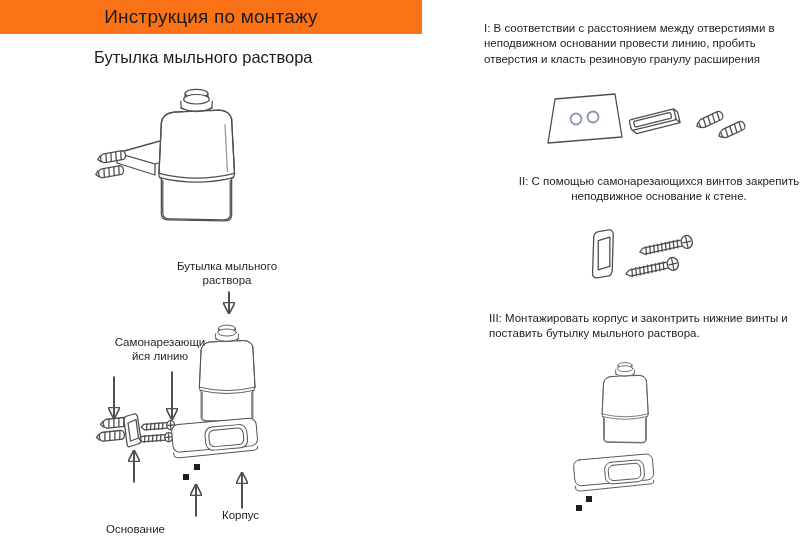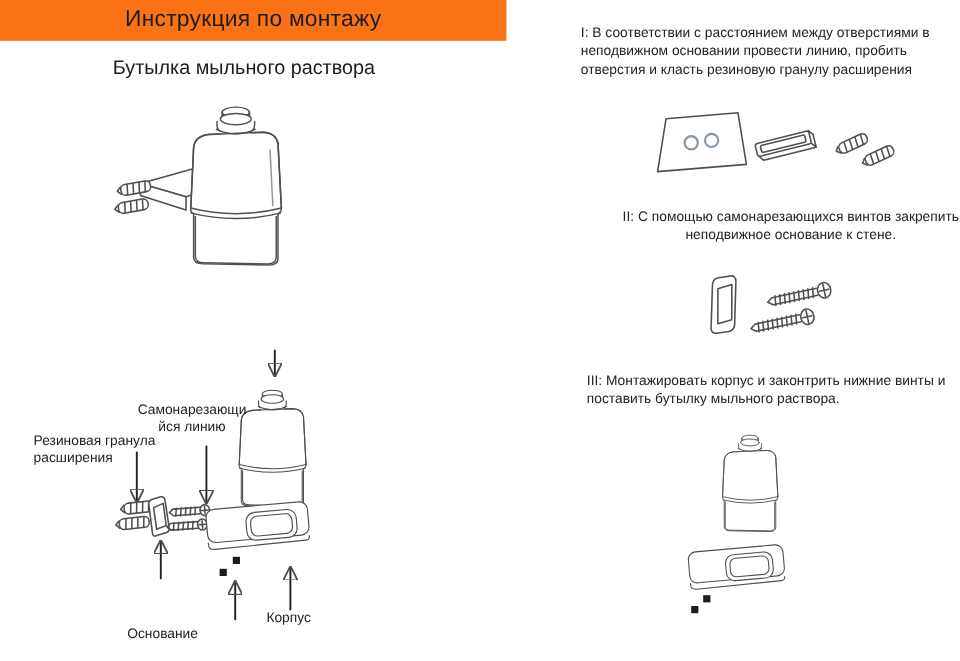--- a/index.html
+++ b/index.html
@@ -125,24 +125,24 @@
     <rect x="163" y="224" width="6" height="6" class="dark"></rect>
 
     <line class="arr" x1="209" y1="42" x2="209" y2="62"></line>
     <line class="arr" x1="152" y1="122" x2="152" y2="168"></line>
     <line class="arr" x1="94" y1="127" x2="94" y2="167"></line>
     <line class="arr" x1="114" y1="232" x2="114" y2="202"></line>
     <line class="arr" x1="176" y1="266" x2="176" y2="236"></line>
     <line class="arr" x1="222" y1="258" x2="222" y2="224"></line>
   </svg>
 
+  <div class="lbl c" style="left:168px;top:260px;width:118px;">Бутылка мыльного
+раствора</div>
   <div class="lbl c" style="left:112px;top:336px;width:96px;">Самонарезающи
 йся линию</div>
-  <div class="lbl" style="left:28px;top:362px;width:112px;">Резиновая гранула
-расширения</div>
   <div class="lbl" style="left:106px;top:490px;margin-top:33px;">Основание</div>
   <div class="lbl" style="left:222px;top:509px;">Корпус</div>
 
   <div class="step center" style="left:484px;top:21px;width:314px;">I: В соответствии с расстоянием между отверстиями в неподвижном основании провести линию, пробить отверстия и класть резиновую гранулу расширения</div>
 
   <svg class="draw" style="left:545px;top:90px;" width="230" height="75" viewBox="0 0 230 75">
 
     <path d="M10,9 L70,4 L77,47 L3,53 Z" class="fw"></path>
     <circle cx="31" cy="29" r="5.5" class="hole"></circle>
     <circle cx="48" cy="27" r="5.5" class="hole"></circle>

